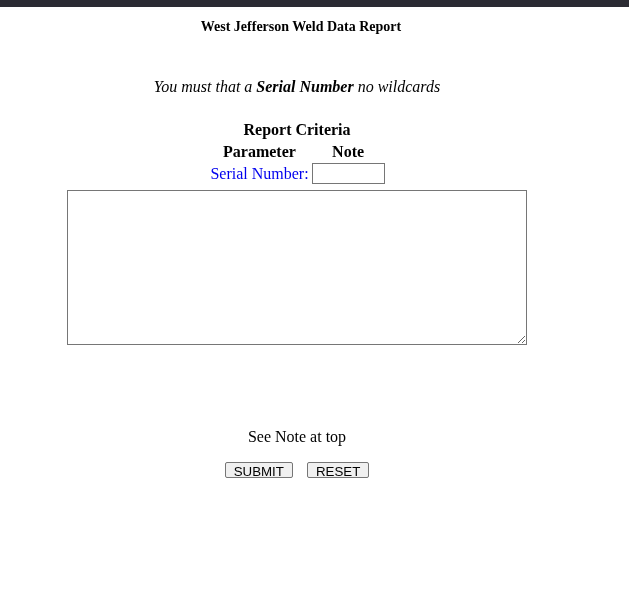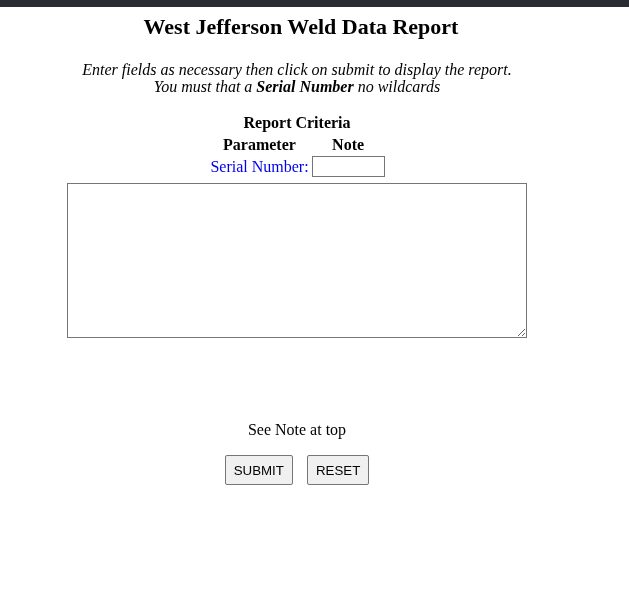--- a/index.html
+++ b/index.html
@@ -14,33 +14,33 @@
   }
   .topbar {
     width: 629px; height: 7px;
     background: #2b2b33;
   }
   .content {
     width: 594px;
     text-align: center;
   }
   .page-title {
-    font-size: 22px;
+    font-size: 14px;
     font-weight: bold;
     margin: 8px 0 0 8px;
     line-height: 24px;
   }
   .instructions {
     font-style: italic;
     margin: 23px 0 0 0;
     line-height: 16.5px;
   }
   .criteria-heading {
     font-weight: bold;
-    margin-top: 19px;
+    margin-top: 26px;
     line-height: 17px;
   }
   table.criteria-table {
     margin: 3px auto 0 auto;
     border-collapse: separate;
     border-spacing: 2px;
   }
   table.criteria-table th {
     font-weight: bold;
     padding: 0 2px;
@@ -96,36 +96,36 @@
     margin-top: 17px;
   }
   button.form-button {
     font-family: "Liberation Sans", sans-serif;
     font-size: 13.3px;
     color: #000000;
     background: #f0f0f0;
     border: 1px solid #767676;
     border-radius: 2px;
     padding: 1px 8px;
-    height: 30px;
+    height: 16px;
     margin: 0 5px;
     cursor: pointer;
     line-height: 15px;
   }
 </style>
 </head>
 <body>
 
 <div class="topbar"></div>
 
 <div class="content">
 
   <h1 class="page-title">West Jefferson Weld Data Report</h1>
 
-  <p class="instructions"><span>Enter fields as necessary then click on submit to display the report.</span><br><span>You must that a </span><b>Serial Number</b><span> no wildcards</span></p>
+  <p class="instructions"><br><span>You must that a </span><b>Serial Number</b><span> no wildcards</span></p>
 
   <div class="criteria-heading">Report Criteria</div>
 
   <table class="criteria-table">
     <tbody>
         <tr>
       <th>Parameter</th>
       <th>Note</th>
     </tr>
     <tr>

